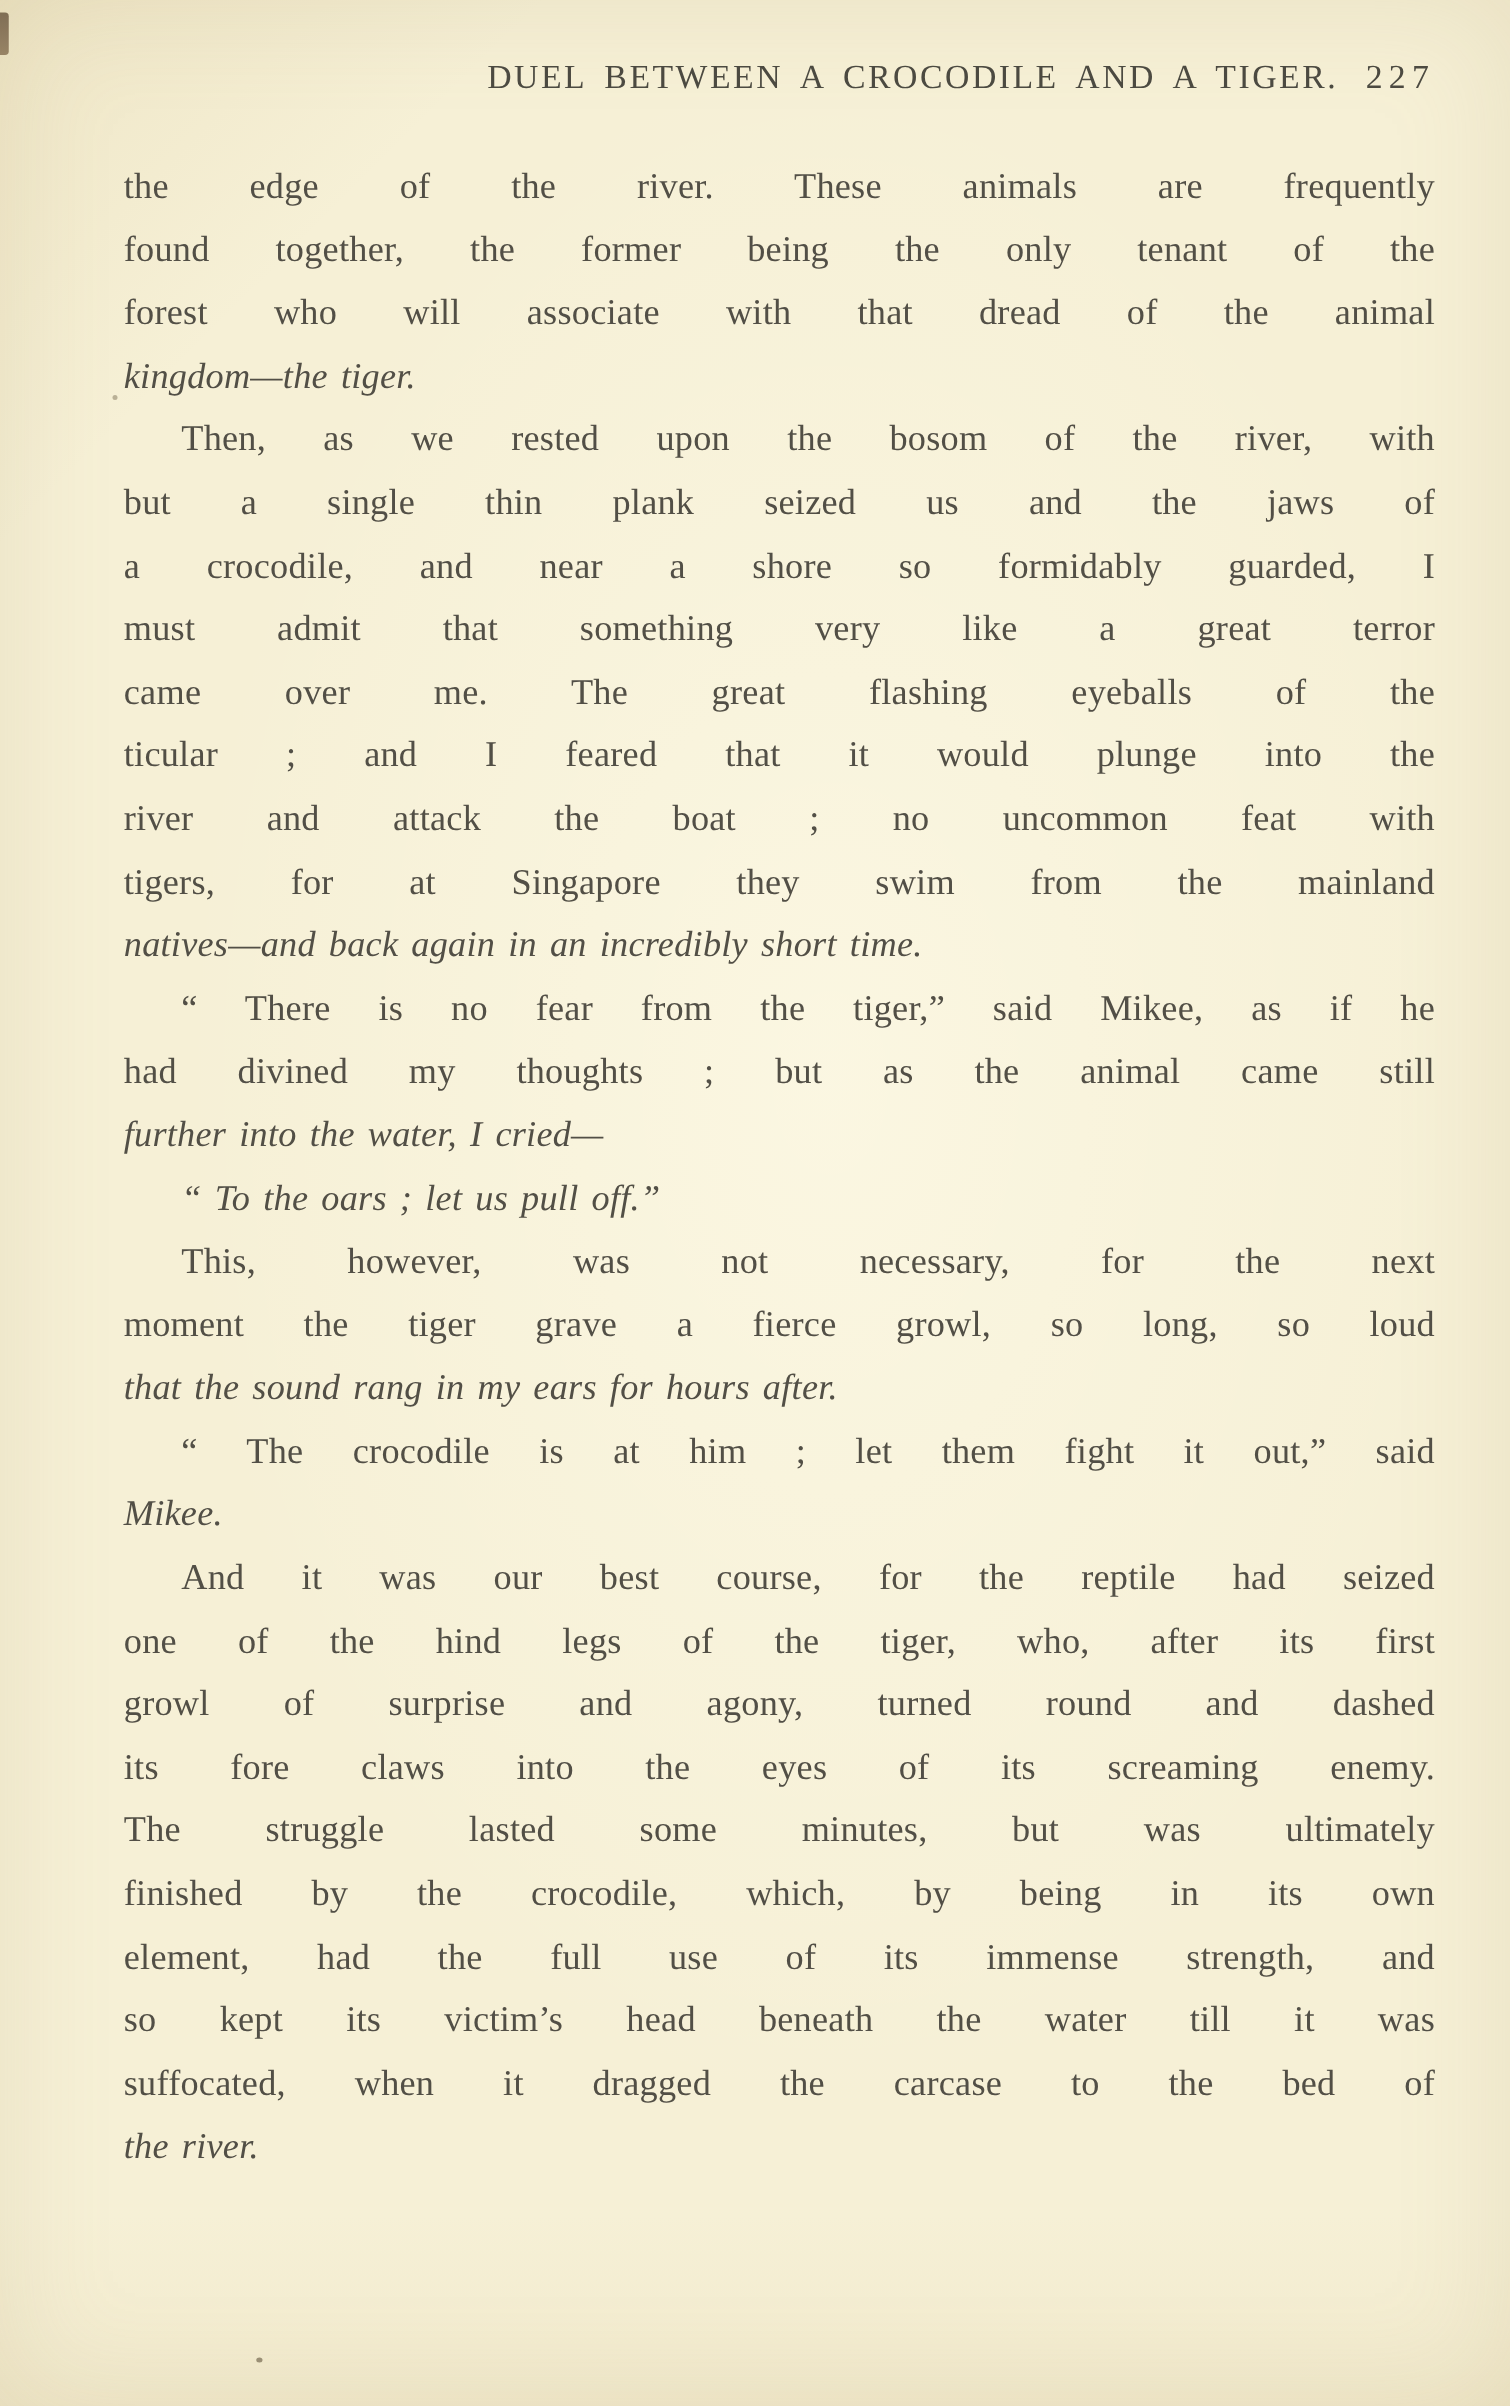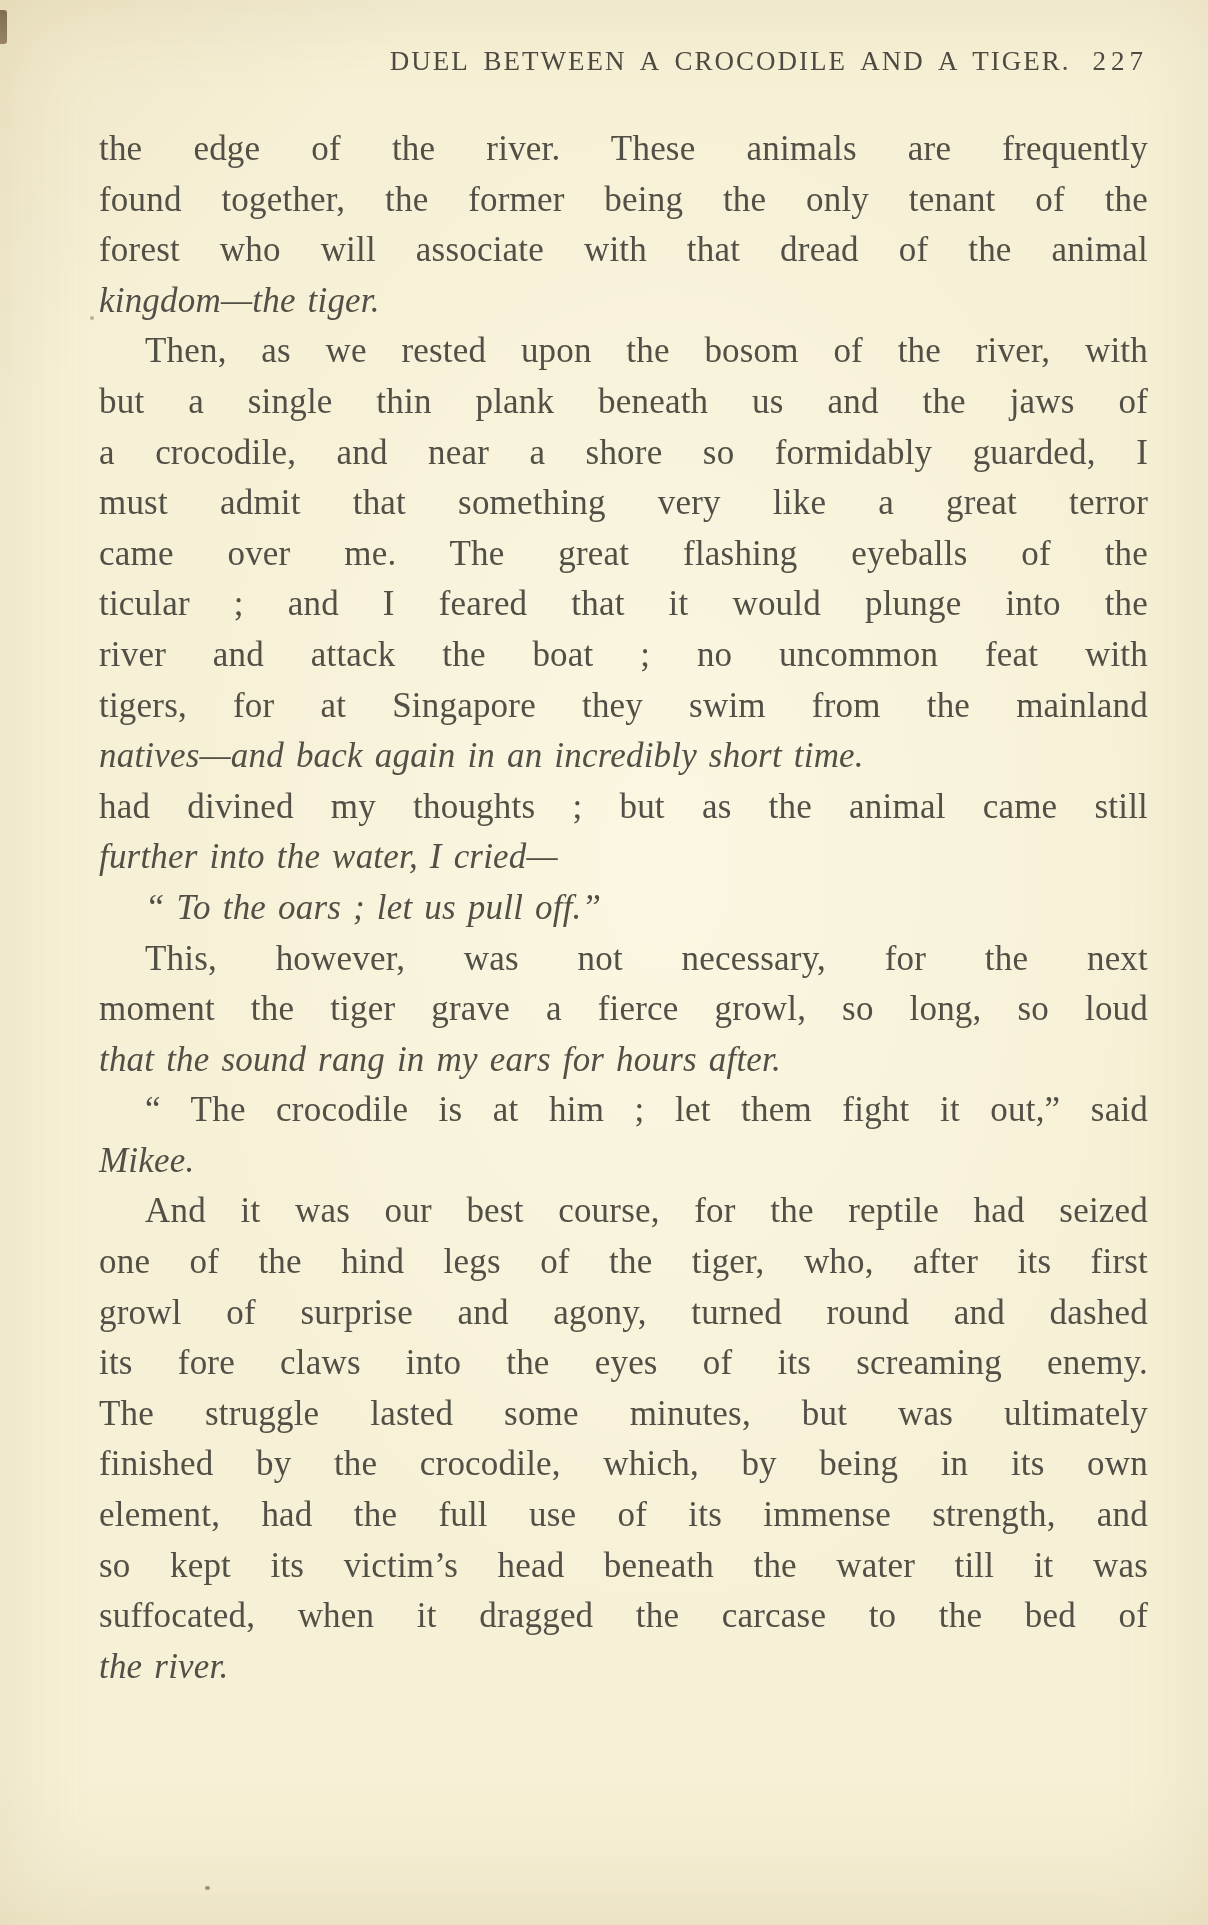--- a/index.html
+++ b/index.html
@@ -28,21 +28,21 @@
     display: flex; justify-content: flex-end; align-items: baseline;
     gap: 22px; white-space: nowrap;
     font-size: 27px; letter-spacing: 2px;
     color: var(--header-ink);
   }
   .running-head .title { word-spacing: 6px; }
   .running-head .folio { letter-spacing: 5px; }
   .body-text {
     position: absolute; top: 124px; left: 99px; width: 1049px;
     color: var(--ink);
-    font-size: 35px; line-height: 50.6px;
+    font-size: 29px; line-height: 50.6px;
     letter-spacing: 0.2px;
   }
   .line { display: block; height: 50.6px; overflow: visible; }
   .line.j { text-align: justify; text-align-last: justify; }
   .line.l { text-align: left; text-align-last: left; word-spacing: 3px; font-style: italic; }
   .line.ind { text-indent: 46px; }
   .speck {
     position: absolute; border-radius: 50%;
     background: #7d7258; opacity: 0.75;
   }
@@ -64,28 +64,29 @@
     <span class="title">DUEL BETWEEN A CROCODILE AND A TIGER.</span>
     <span class="folio">227</span>
   </div>
 
   <div class="body-text">
       <div class="line j">the edge of the river.  These animals are frequently</div>
       <div class="line j">found together, the former being the only tenant of the</div>
       <div class="line j">forest who will associate with that dread of the animal</div>
       <div class="line l">kingdom—the tiger.</div>
       <div class="line j ind">Then, as we rested upon the bosom of the river, with</div>
-      <div class="line j">but a single thin plank beneath us and the jaws of</div>
+      <div class="line j">but a single thin plank seized us and the jaws of</div>
       <div class="line j">a crocodile, and near a shore so formidably guarded, I</div>
       <div class="line j">must admit that something very like a great terror</div>
       <div class="line j">came over me.  The great flashing eyeballs of the</div>
       <div class="line j">ticular ; and I feared that it would plunge into the</div>
       <div class="line j">river and attack the boat ; no uncommon feat with</div>
       <div class="line j">tigers, for at Singapore they swim from the mainland</div>
       <div class="line l">natives—and back again in an incredibly short time.</div>
+      <div class="line j ind">“ There is no fear from the tiger,” said Mikee, as if he</div>
       <div class="line j">had divined my thoughts ; but as the animal came still</div>
       <div class="line l">further into the water, I cried—</div>
       <div class="line l ind">“ To the oars ; let us pull off.”</div>
       <div class="line j ind">This, however, was not necessary, for the next</div>
       <div class="line j">moment the tiger grave a fierce growl, so long, so loud</div>
       <div class="line l">that the sound rang in my ears for hours after.</div>
       <div class="line j ind">“ The crocodile is at him ; let them fight it out,” said</div>
       <div class="line l">Mikee.</div>
       <div class="line j ind">And it was our best course, for the reptile had seized</div>
       <div class="line j">one of the hind legs of the tiger, who, after its first</div>

